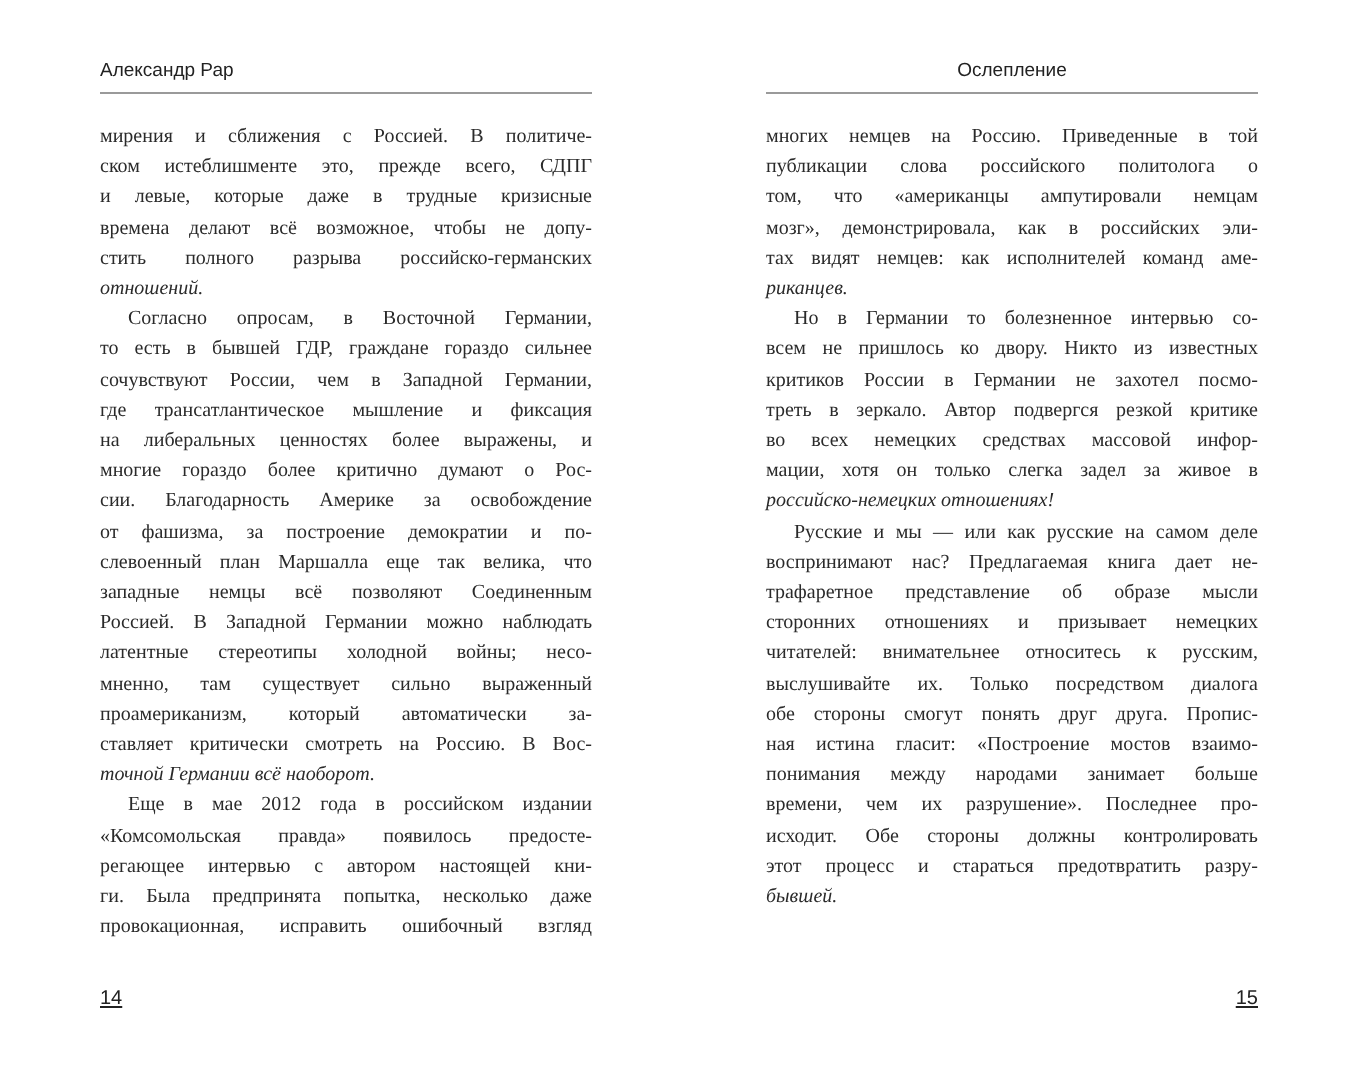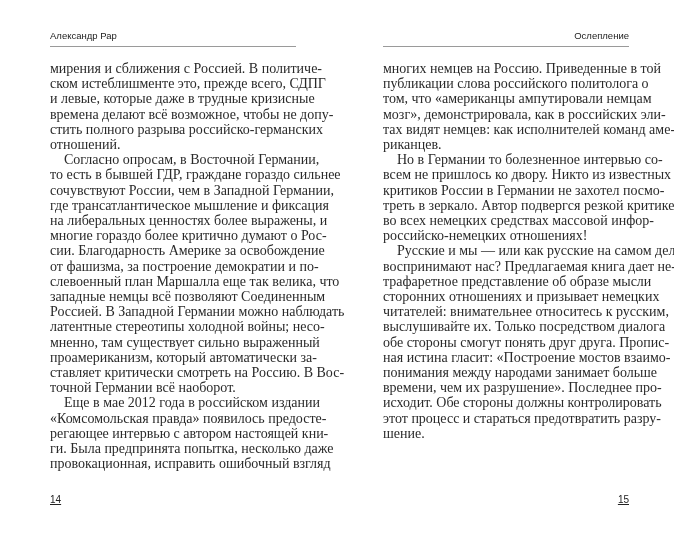--- a/index.html
+++ b/index.html
@@ -5,28 +5,28 @@
   html, body { margin: 0; padding: 0; background: #ffffff; }
   body { width: 674px; height: 539px; position: relative; overflow: hidden; }
   .page { position: absolute; top: 0; height: 539px; }
   .page.left { left: 50px; width: 246px; }
   .page.right { left: 383px; width: 246px; }
   .running-head {
     position: absolute; top: 30px; left: 0; width: 246px;
     font-family: "Liberation Sans", sans-serif; font-size: 9.5px; color: #222;
     padding-bottom: 5px; border-bottom: 1px solid #9a9a9a;
   }
-  .page.right .running-head { text-align: right; }
+  .page.right .running-head { text-align: center; }
   .body-text {
     position: absolute; top: 61px; left: 0; width: 246px;
-    font-family: "Liberation Serif", serif; font-size: 14px; line-height: 15.2px;
+    font-family: "Liberation Serif", serif; font-size: 10px; line-height: 15.2px;
     color: #2a2a2a; text-align: justify;
   }
   .body-text .line { display: block; text-align: justify; text-align-last: justify; white-space: nowrap; }
-  .body-text .line.last { text-align-last: left; }
+  .body-text .line.last { text-align-last: left; font-style: italic; }
   .body-text .line.first-indent { padding-left: 14px; }
   .folio {
     position: absolute; top: 494px;
     font-family: "Liberation Sans", sans-serif; font-size: 10px; color: #222; text-decoration: underline;
   }
   .page.left .folio { left: 0; }
   .page.right .folio { right: 0; }
 </style>
 </head>
 <body>
@@ -72,29 +72,30 @@
       <span class="line">публикации слова российского политолога о</span>
       <span class="line">том, что «американцы ампутировали немцам</span>
       <span class="line">мозг», демонстрировала, как в российских эли-</span>
       <span class="line">тах видят немцев: как исполнителей команд аме-</span>
       <span class="line last">риканцев.</span>
       <span class="line first-indent">Но в Германии то болезненное интервью со-</span>
       <span class="line">всем не пришлось ко двору. Никто из известных</span>
       <span class="line">критиков России в Германии не захотел посмо-</span>
       <span class="line">треть в зеркало. Автор подвергся резкой критике</span>
       <span class="line">во всех немецких средствах массовой инфор-</span>
+      <span class="line">мации, хотя он только слегка задел за живое в</span>
       <span class="line last">российско-немецких отношениях!</span>
       <span class="line first-indent">Русские и мы — или как русские на самом деле</span>
       <span class="line">воспринимают нас? Предлагаемая книга дает не-</span>
       <span class="line">трафаретное представление об образе мысли</span>
       <span class="line">сторонних отношениях и призывает немецких</span>
       <span class="line">читателей: внимательнее относитесь к русским,</span>
       <span class="line">выслушивайте их. Только посредством диалога</span>
       <span class="line">обе стороны смогут понять друг друга. Пропис-</span>
       <span class="line">ная истина гласит: «Построение мостов взаимо-</span>
       <span class="line">понимания между народами занимает больше</span>
       <span class="line">времени, чем их разрушение». Последнее про-</span>
       <span class="line">исходит. Обе стороны должны контролировать</span>
       <span class="line">этот процесс и стараться предотвратить разру-</span>
-      <span class="line last">шение.</span>
+      <span class="line last">бывшей.</span>
     </div>
   <div class="folio">15</div>
 </div>
 
 </body></html>

